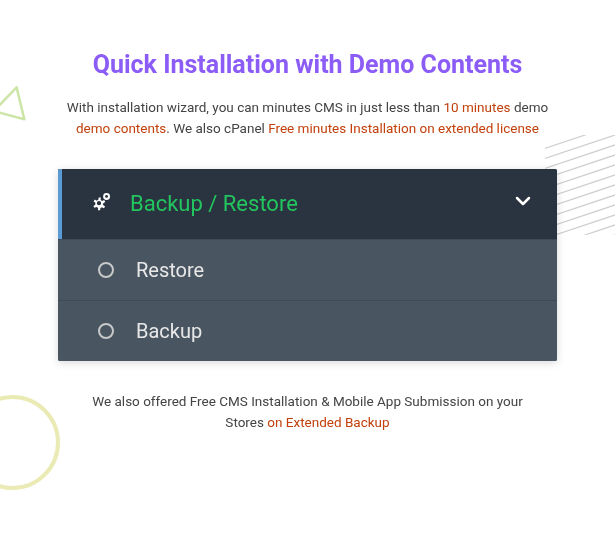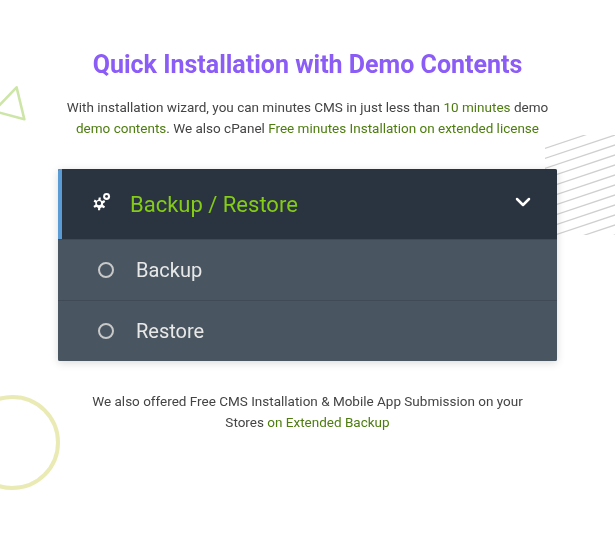--- a/index.html
+++ b/index.html
@@ -62,38 +62,38 @@
       margin-bottom: 18px;
     }
     .intro {
       font-size: 13.5px;
       color: #444;
       line-height: 1.55;
       margin-bottom: 30px;
       padding: 0 8px;
     }
     .highlight {
-      color: #4d7c0f;
+      color: #c2410c;
     }
     .panel-wrapper {
       padding: 0 8px;
       margin-bottom: 30px;
     }
     .panel {
       background: #4e5c6a;
       border-radius: 2px;
       overflow: hidden;
       text-align: left;
       box-shadow: 0 2px 8px rgba(0,0,0,0.15);
     }
     .panel-header {
       background: #2a3340;
-      color: #84cc16;
+      color: #22c55e;
       display: flex;
-      align-items: flex-end;
+      align-items: center;
       padding: 22px 24px;
       font-size: 22px;
       font-weight: 400;
       border-left: 4px solid #5b9bd5;
     }
     .gears-icon {
       width: 26px;
       height: 26px;
       margin-right: 18px;
       flex-shrink: 0;
@@ -179,25 +179,25 @@
         </span>
         <span class="panel-header-title">Backup / Restore</span>
         <span class="chevron-icon">
           <svg viewBox="0 0 20 20" fill="none" stroke="#fff" stroke-width="2.5" stroke-linecap="round" stroke-linejoin="round">
               <polyline points="4,7 10,13 16,7"></polyline>
             </svg>
         </span>
       </div>
       <div class="panel-item">
         <span class="circle-icon"></span>
-        <span>Backup</span>
+        <span>Restore</span>
       </div>
       <div class="panel-item">
         <span class="circle-icon"></span>
-        <span>Restore</span>
+        <span>Backup</span>
       </div>
     </div>
   </div>
 
   <p class="footer">
     <span>We also offered Free CMS Installation &amp; Mobile App Submission on your Stores </span><span class="highlight">on Extended Backup</span>
   </p>
 </div>
 
 </body></html>

